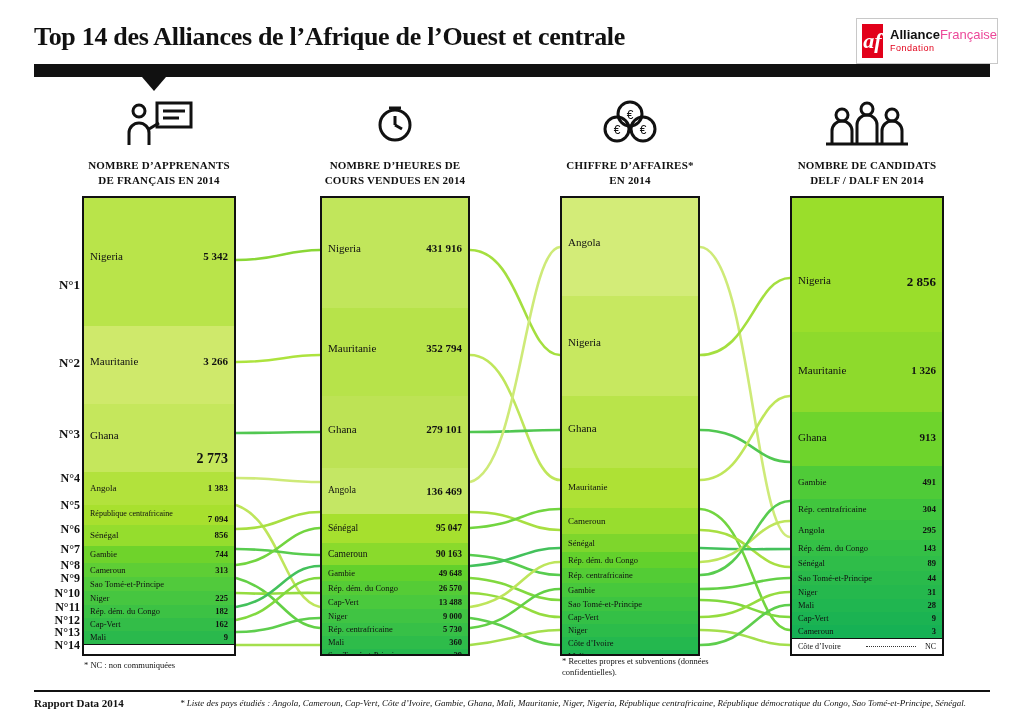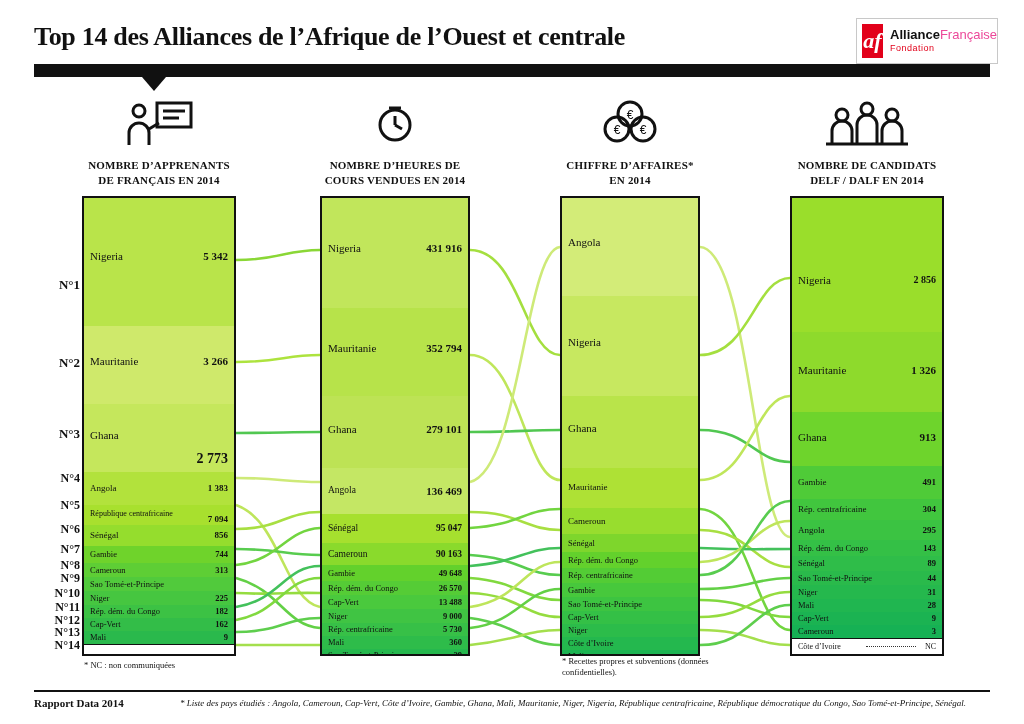--- a/index.html
+++ b/index.html
@@ -389,21 +389,21 @@
           <path d="M58 42 v-12 a10 10 0 0 1 20 0 v12"></path>
         <line x1="2" y1="43" x2="84" y2="43"></line>
       </svg>
     </div>
     <div class="col-head">NOMBRE DE CANDIDATS DELF / DALF EN 2014</div>
   </div>
 
   <div class="bar" style="left:790px;top:196px;width:154px;height:460px;">
     <div class="seg" style="height:134px;background:#9ade2b;">
       <span class="nm" style="top:76px;font-size:11px;">Nigeria</span>
-      <span class="vl" style="top:76px;font-size:10px;">2 856</span>
+      <span class="vl" style="top:76px;font-size:13px;">2 856</span>
     </div>
     <div class="seg" style="height:80px;background:#8eda2c;">
       <span class="nm" style="top:32px;font-size:11px;">Mauritanie</span>
       <span class="vl" style="top:32px;font-size:11px;">1 326</span>
     </div>
     <div class="seg" style="height:54px;background:#6ed42c;">
       <span class="nm" style="top:19px;font-size:11px;">Ghana</span>
       <span class="vl" style="top:19px;font-size:11px;">913</span>
     </div>
     <div class="seg" style="height:33px;background:#4fcb38;">

